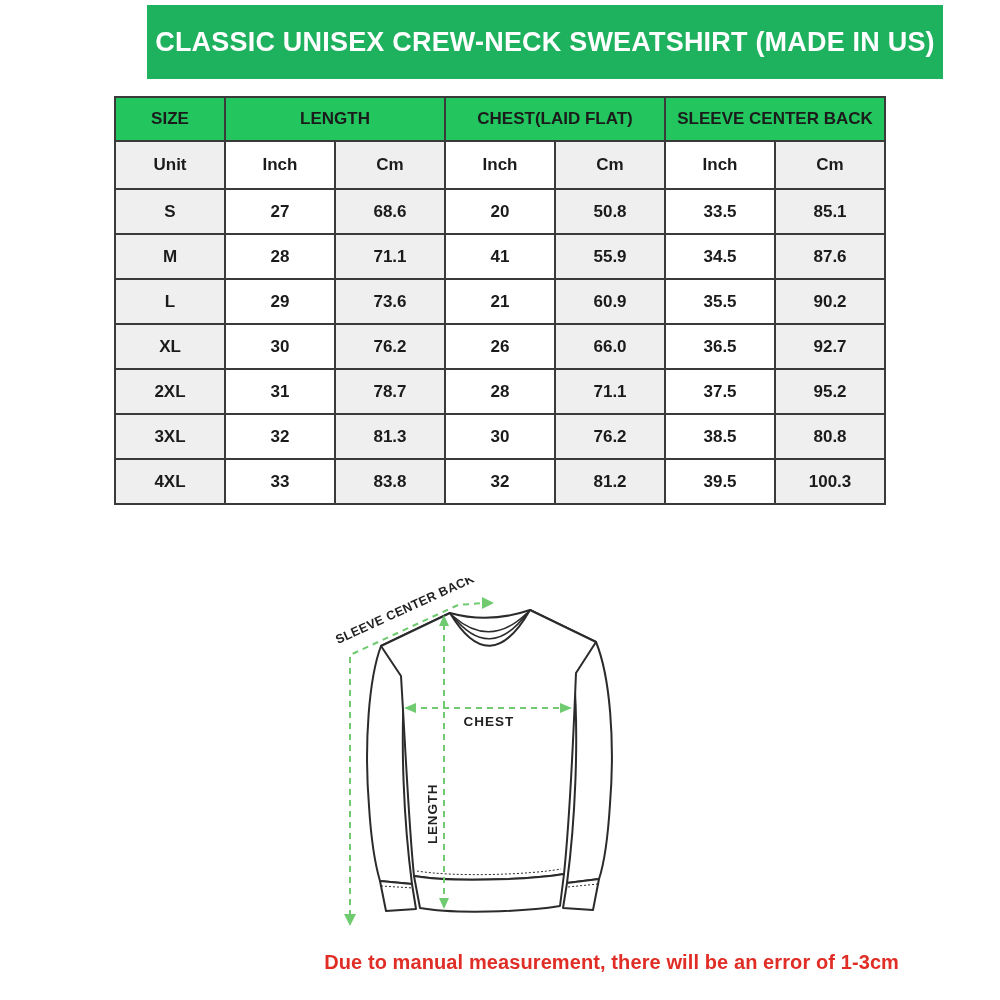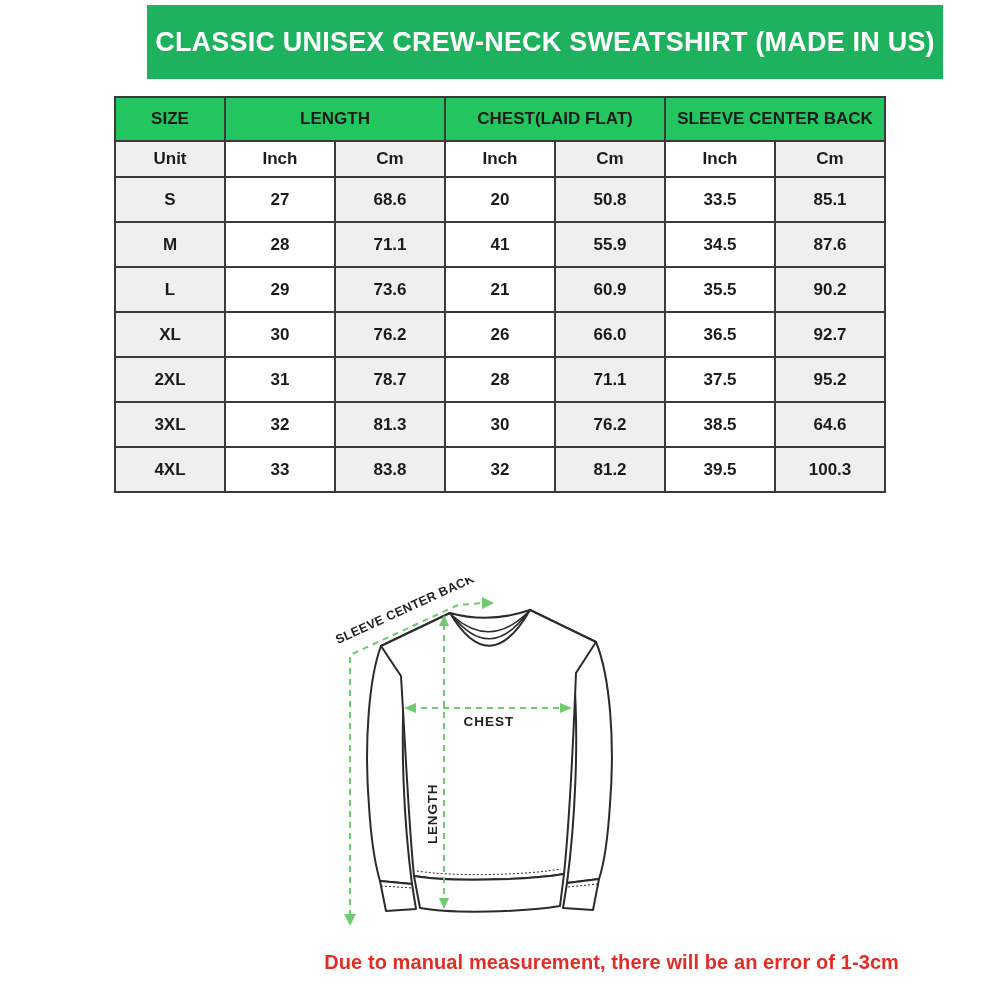--- a/index.html
+++ b/index.html
@@ -25,21 +25,21 @@
   table.size-chart {
     border-collapse:collapse; table-layout:fixed; width:770px;
     border:2px solid #3a3a3a;
   }
   table.size-chart td, table.size-chart th {
     border:2px solid #3a3a3a; text-align:center; vertical-align:middle;
     font-weight:700; color:#1b1b1b; font-size:17px; background:#ffffff;
     overflow:hidden; white-space:nowrap;
   }
   tr.group-row th { height:44px; background:#22c55e; }
-  tr.unit-row td { height:36px;margin-top:47px; }
+  tr.unit-row td { height:48px;margin-top:47px; }
   tr.data-row td { height:45px; }
   tr.unit-row td:nth-child(odd), tr.data-row td:nth-child(odd) { background:#efefef; }
 
   
   .diagram { position:absolute; left:328px; top:578px; width:384px; height:364px; }
   .diagram svg { display:block; width:100%; height:100%; }
 
   
   .note {
     position:absolute; left:103px; top:951px; width:796px;
@@ -129,21 +129,21 @@
           <td>37.5</td>
           <td>95.2</td>
         </tr>
         <tr class="data-row">
           <td>3XL</td>
           <td>32</td>
           <td>81.3</td>
           <td>30</td>
           <td>76.2</td>
           <td>38.5</td>
-          <td>64.6</td>
+          <td>80.8</td>
         </tr>
         <tr class="data-row">
           <td>4XL</td>
           <td>33</td>
           <td>83.8</td>
           <td>32</td>
           <td>81.2</td>
           <td>39.5</td>
           <td>100.3</td>
         </tr>

